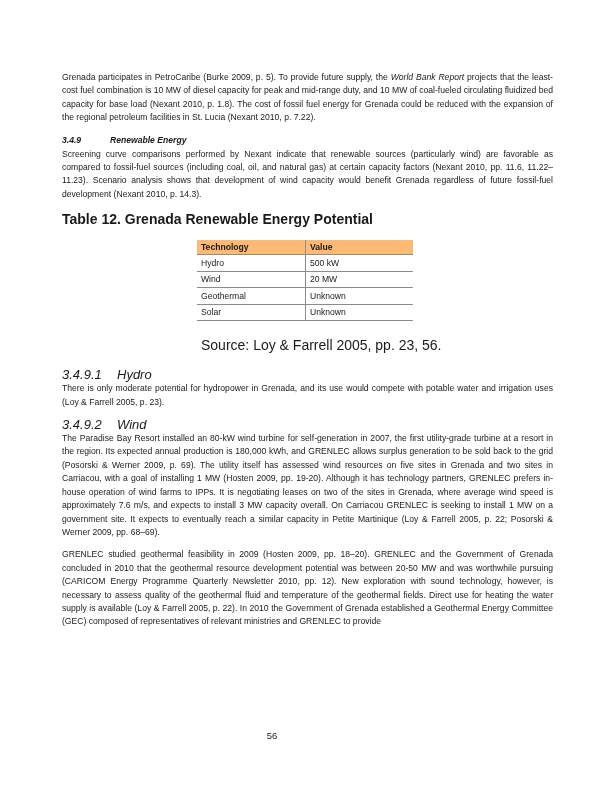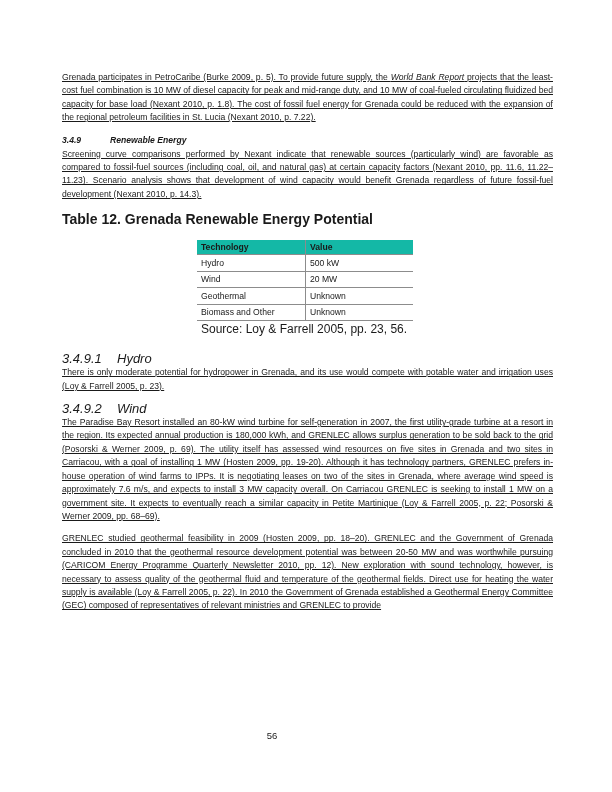--- a/index.html
+++ b/index.html
@@ -3,27 +3,27 @@
 <meta charset="utf-8">
 <style>
   html, body { margin: 0; padding: 0; background: #ffffff; }
   body { width: 612px; height: 792px; position: relative; overflow: hidden;
          font-family: "Liberation Sans", sans-serif; color: #1a1a1a; }
   .page { position: absolute; left: 62px; top: 71px; width: 491px; }
   .heading { font-size: 8.6px; font-weight: bold; font-style: italic; margin: 0 0 1px 0; line-height: 13px; }
   .subheading { font-size: 13px; font-style: italic; margin: 0 0 1px 0; line-height: 13px; }
   .num { display: inline-block; width: 48px; }
   .subnum { display: inline-block; width: 55px; }
-  p { font-size: 8.6px; line-height: 13.4px; margin: 0 0 9px 0; text-align: justify; text-decoration: underline; }
+  p { font-size: 8.6px; line-height: 13.4px; margin: 0 0 9px 0; text-align: justify; }
   .table-title { font-size: 14px; font-weight: bold; margin: 12px 0 14px 0; line-height: 13px; }
   table { border-collapse: collapse; margin-left: 135px; font-size: 8.6px; width: 216px; }
-  th { background: #14b8a6; text-align: left; font-weight: bold; padding: 2px 4px; border-bottom: 1px solid #8c8c8c; }
+  th { background: #fdba74; text-align: left; font-weight: bold; padding: 2px 4px; border-bottom: 1px solid #8c8c8c; }
   td { padding: 1.5px 4px; border-bottom: 1px solid #8c8c8c; line-height: 12.5px; }
   .col1 { width: 100px; border-right: 1px solid #8c8c8c; }
-  .source { font-size: 12px; margin: 2px 0 0 139px; line-height: 13px; }
+  .source { font-size: 14px; margin: 18px 0 0 139px; line-height: 13px; }
   .spacer { height: 16px; }
   .page-number { position: absolute; top: 730px; left: 0; width: 544px; text-align: center; font-size: 9.5px; }
 </style>
 </head>
 <body>
 
 <div class="page">
 
   <p><span>Grenada participates in PetroCaribe (Burke 2009, p. 5). To provide future supply, the </span><i>World Bank Report</i><span> projects that the least-cost fuel combination is 10 MW of diesel capacity for peak and mid-range duty, and 10 MW of coal-fueled circulating fluidized bed capacity for base load (Nexant 2010, p. 1.8). The cost of fossil fuel energy for Grenada could be reduced with the expansion of the regional petroleum facilities in St. Lucia (Nexant 2010, p. 7.22).</span></p>
 
@@ -45,21 +45,21 @@
         </tr>
       <tr>
           <td class="col1">Wind</td>
           <td>20 MW</td>
         </tr>
       <tr>
           <td class="col1">Geothermal</td>
           <td>Unknown</td>
         </tr>
       <tr>
-          <td class="col1">Biomass and Other</td>
+          <td class="col1">Solar</td>
           <td>Unknown</td>
         </tr>
     </tbody>
   </table>
   <div class="source">Source: Loy &amp; Farrell 2005, pp. 23, 56.</div>
   <div class="spacer"></div>
 
   <div class="subheading"><span class="subnum">3.4.9.1</span><span>Hydro</span></div>
   <p>There is only moderate potential for hydropower in Grenada, and its use would compete with potable water and irrigation uses (Loy &amp; Farrell 2005, p. 23).</p>
 

